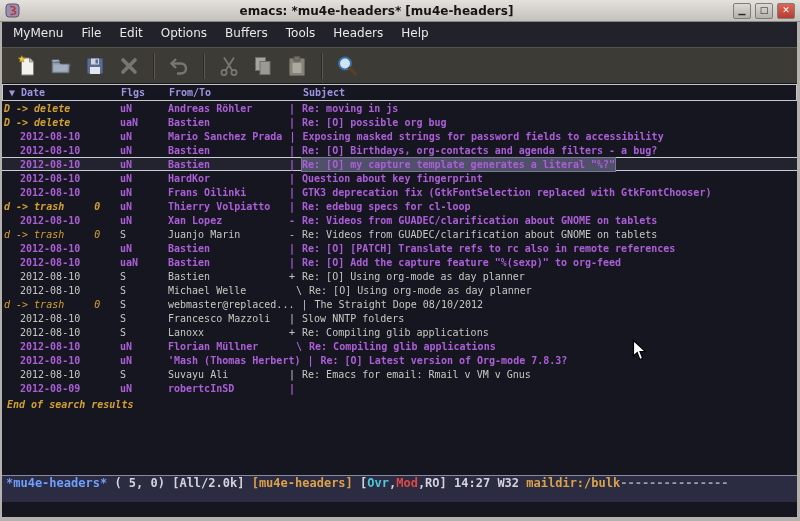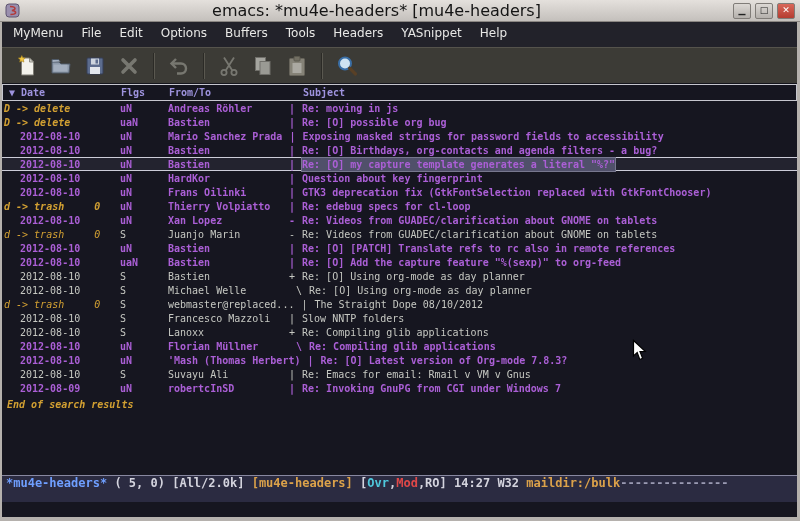--- a/index.html
+++ b/index.html
@@ -2,21 +2,21 @@
 <html><head>
 <meta charset="utf-8">
 <style>
   *{box-sizing:border-box;margin:0;padding:0}
   html,body{width:800px;height:521px;overflow:hidden}
   body{font-family:"DejaVu Sans",sans-serif;background:#b5b1ad;position:relative}
   .frame{width:800px;height:521px;display:flex;flex-direction:column}
 
   
   .titlebar{height:22px;background:linear-gradient(#e4e0dc,#c4c0bc);display:flex;align-items:center;padding:0 5px;gap:4px;border-bottom:1px solid #8a8682}
-  .tb-title{flex:1;text-align:center;font-size:16px;font-weight:normal;color:#151515;white-space:nowrap;overflow:hidden}
+  .tb-title{flex:1;text-align:center;font-size:12px;font-weight:bold;color:#151515;white-space:nowrap;overflow:hidden}
   .tb-btn{width:18px;height:16px;background:linear-gradient(#dcd8d4,#b4b0ac);border:1px solid #807c78;border-radius:2px;display:flex;align-items:center;justify-content:center;font-size:9px;line-height:1;color:#222}
   .tb-btn.close{background:linear-gradient(#d9675a,#b53d31);color:#fff}
 
   .content{flex:1;display:flex;flex-direction:column;min-height:0;border-left:2px solid #b5b1ad;border-right:3px solid #b5b1ad;border-bottom:4px solid #b5b1ad;background:#161620}
 
   
   .menubar{height:25px;background:#22222a;display:flex;padding:0 2px}
   .menu-item{color:#e8e8e6;font-size:12px;padding:4px 9px;white-space:nowrap;cursor:default}
 
   
@@ -77,21 +77,20 @@
   <div class="content">
 
     <div class="menubar">
         <div class="menu-item">MyMenu</div>
         <div class="menu-item">File</div>
         <div class="menu-item">Edit</div>
         <div class="menu-item">Options</div>
         <div class="menu-item">Buffers</div>
         <div class="menu-item">Tools</div>
         <div class="menu-item">Headers</div>
-        <div class="menu-item">YASnippet</div>
         <div class="menu-item">Help</div>
       </div>
 
     <div class="toolbar">
         <div class="tool-btn">
           <svg viewBox="0 0 24 24">
             <path d="M6.5 4h8l4 4v13h-12z" fill="#f3f2ec" stroke="#7e7c74"></path>
             <path d="M14.5 4l4 4h-4z" fill="#cfcec6" stroke="#7e7c74" stroke-width=".8"></path>
             <path d="M6.8 1.6l1 2.2 2.4.3-1.8 1.6.5 2.4-2.1-1.2-2.1 1.2.5-2.4-1.8-1.6 2.4-.3z" fill="#f2c744" stroke="#a8831a" stroke-width=".6"></path>
           </svg>
@@ -175,21 +174,21 @@
           <div class="msg-row unread"><span class="col-date date">2012-08-10</span><span class="col-flags">uN</span><span class="col-from">Bastien</span><span class="col-sep">|</span><span class="col-subject">Re: [O] [PATCH] Translate refs to rc also in remote references</span></div>
           <div class="msg-row unread"><span class="col-date date">2012-08-10</span><span class="col-flags">uaN</span><span class="col-from">Bastien</span><span class="col-sep">|</span><span class="col-subject">Re: [O] Add the capture feature "%(sexp)" to org-feed</span></div>
           <div class="msg-row read"><span class="col-date date">2012-08-10</span><span class="col-flags">S</span><span class="col-from">Bastien</span><span class="col-sep">+</span><span class="col-subject">Re: [O] Using org-mode as day planner</span></div>
           <div class="msg-row read"><span class="col-date date">2012-08-10</span><span class="col-flags">S</span><span class="col-from">Michael Welle</span><span class="col-sep indent">\</span><span class="col-subject">Re: [O] Using org-mode as day planner</span></div>
           <div class="msg-row read"><span class="col-date mark">d -&gt; trash     0</span><span class="col-flags">S</span><span class="col-from">webmaster@replaced...</span><span class="col-sep">|</span><span class="col-subject">The Straight Dope 08/10/2012</span></div>
           <div class="msg-row read"><span class="col-date date">2012-08-10</span><span class="col-flags">S</span><span class="col-from">Francesco Mazzoli</span><span class="col-sep">|</span><span class="col-subject">Slow NNTP folders</span></div>
           <div class="msg-row read"><span class="col-date date">2012-08-10</span><span class="col-flags">S</span><span class="col-from">Lanoxx</span><span class="col-sep">+</span><span class="col-subject">Re: Compiling glib applications</span></div>
           <div class="msg-row unread"><span class="col-date date">2012-08-10</span><span class="col-flags">uN</span><span class="col-from">Florian Müllner</span><span class="col-sep indent">\</span><span class="col-subject">Re: Compiling glib applications</span></div>
           <div class="msg-row unread"><span class="col-date date">2012-08-10</span><span class="col-flags">uN</span><span class="col-from">'Mash (Thomas Herbert)</span><span class="col-sep">|</span><span class="col-subject">Re: [O] Latest version of Org-mode 7.8.3?</span></div>
           <div class="msg-row read"><span class="col-date date">2012-08-10</span><span class="col-flags">S</span><span class="col-from">Suvayu Ali</span><span class="col-sep">|</span><span class="col-subject">Re: Emacs for email: Rmail v VM v Gnus</span></div>
-          <div class="msg-row unread"><span class="col-date date">2012-08-09</span><span class="col-flags">uN</span><span class="col-from">robertcInSD</span><span class="col-sep">|</span><span class="col-subject">Re: Invoking GnuPG from CGI under Windows 7</span></div>
+          <div class="msg-row unread"><span class="col-date date">2012-08-09</span><span class="col-flags">uN</span><span class="col-from">robertcInSD</span><span class="col-sep">|</span></div>
         </div>
       <div class="end-results">End of search results</div>
     </div>
 
     <div class="modeline"><span class="ml-blue">*mu4e-headers*</span><span class="ml-fg"> ( 5, 0) </span><span class="ml-fg">[All/2.0k] </span><span class="ml-orange">[mu4e-headers] </span><span class="ml-fg">[</span><span class="ml-cyan">Ovr</span><span class="ml-fg">,</span><span class="ml-red">Mod</span><span class="ml-fg">,RO] </span><span class="ml-fg">14:27 </span><span class="ml-fg">W32 </span><span class="ml-orange">maildir:/bulk</span><span class="ml-dim">---------------</span></div>
 
     <div class="echo-area"></div>
 
   </div>
 </div>

